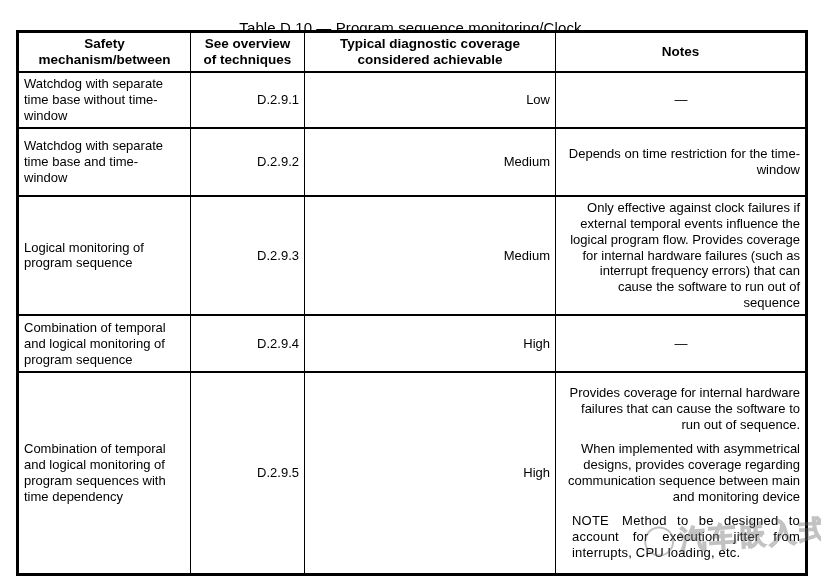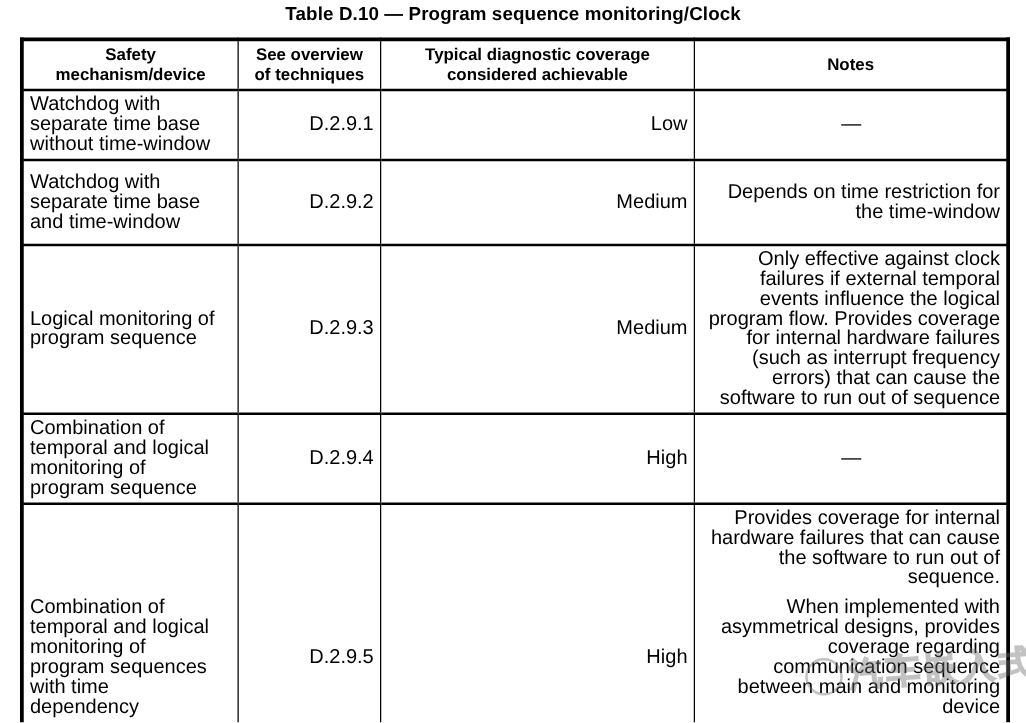--- a/index.html
+++ b/index.html
@@ -5,41 +5,41 @@
   html,body{margin:0;padding:0;background:#ffffff;}
   .page{
     position:relative;
     width:821px;height:578px;
     background:#ffffff;
     color:#000;
     font-family:"Liberation Sans",sans-serif;
     overflow:hidden;
   }
   .doc-title{
-    position:absolute;top:3px;left:0;width:100%;
+    position:absolute;top:19px;left:0;width:100%;
     text-align:center;
-    font-weight:bold;
+    font-weight:normal;
     font-size:15px;
     letter-spacing:0.1px;
   }
   table.spec-table{
     position:absolute;left:16px;top:30px;
     width:789px;
     border-collapse:collapse;
     table-layout:fixed;
     border:3px solid #000;
     background:#fff;
   }
   .spec-table th,.spec-table td{
     border-left:1px solid #000;
     border-right:1px solid #000;
     border-top:2px solid #000;
     border-bottom:2px solid #000;
     vertical-align:middle;
-    font-size:16px;
+    font-size:13px;
     line-height:15.9px;
     padding:3px 5px;
     overflow:hidden;
   }
   .spec-table thead tr{height:40px;}
   .spec-table thead th{
     font-weight:bold;
     text-align:center;
     white-space:pre-line;
     font-size:13.5px;
@@ -84,21 +84,21 @@
   <table class="spec-table">
     <colgroup>
       <col style="width:173px">
       <col style="width:114px">
       <col style="width:251px">
       <col style="width:251px">
     </colgroup>
     <thead>
       <tr>
         <th>Safety
-mechanism/device</th>
+mechanism/between</th>
         <th>See overview
 of techniques</th>
         <th>Typical diagnostic coverage
 considered achievable</th>
         <th>Notes</th>
       </tr>
     </thead>
     <tbody>
         <tr style="height: 56px;">
           <td class="mechanism">Watchdog with separate time base without time-window</td>

